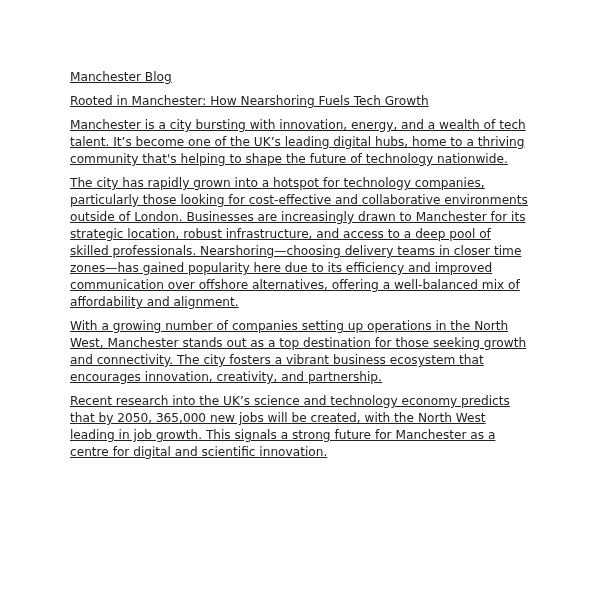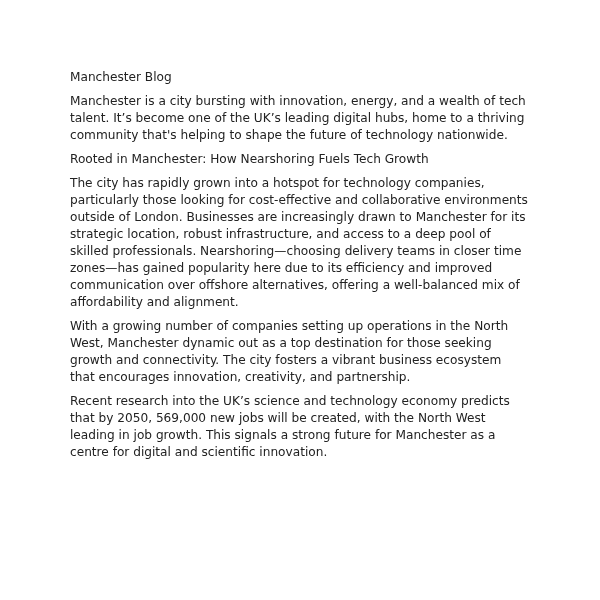--- a/index.html
+++ b/index.html
@@ -26,27 +26,28 @@
     line-height: 17px;
     color: #222222;
     font-weight: 400;
     text-align: left;
   }
   .doc p {
     margin: 0 0 7px 0;
     padding: 0;
     word-spacing: normal;
     letter-spacing: normal;
+    text-decoration: underline;
   }
 </style>
 </head>
 <body>
 
 <div class="page">
   <main class="doc">
     <p>Manchester Blog</p>
+    <p>Rooted in Manchester: How Nearshoring Fuels Tech Growth</p>
     <p>Manchester is a city bursting with innovation, energy, and a wealth of tech talent. It’s become one of the UK’s leading digital hubs, home to a thriving community that's helping to shape the future of technology nationwide.</p>
-    <p>Rooted in Manchester: How Nearshoring Fuels Tech Growth</p>
     <p>The city has rapidly grown into a hotspot for technology companies, particularly those looking for cost-effective and collaborative environments outside of London. Businesses are increasingly drawn to Manchester for its strategic location, robust infrastructure, and access to a deep pool of skilled professionals. Nearshoring—choosing delivery teams in closer time zones—has gained popularity here due to its efficiency and improved communication over offshore alternatives, offering a well-balanced mix of affordability and alignment.</p>
-    <p>With a growing number of companies setting up operations in the North West, Manchester dynamic out as a top destination for those seeking growth and connectivity. The city fosters a vibrant business ecosystem that encourages innovation, creativity, and partnership.</p>
-    <p>Recent research into the UK’s science and technology economy predicts that by 2050, 569,000 new jobs will be created, with the North West leading in job growth. This signals a strong future for Manchester as a centre for digital and scientific innovation.</p>
+    <p>With a growing number of companies setting up operations in the North West, Manchester stands out as a top destination for those seeking growth and connectivity. The city fosters a vibrant business ecosystem that encourages innovation, creativity, and partnership.</p>
+    <p>Recent research into the UK’s science and technology economy predicts that by 2050, 365,000 new jobs will be created, with the North West leading in job growth. This signals a strong future for Manchester as a centre for digital and scientific innovation.</p>
   </main>
 </div>
 
 </body></html>

